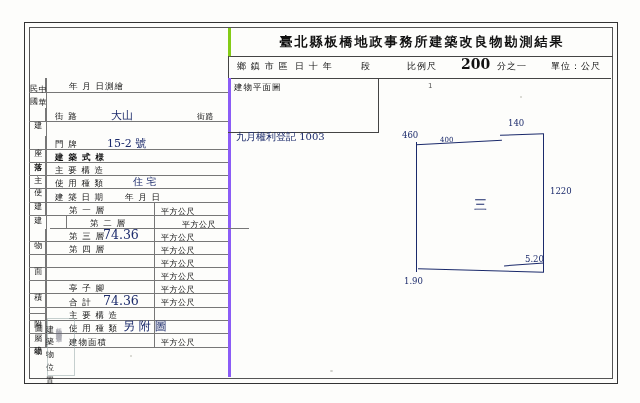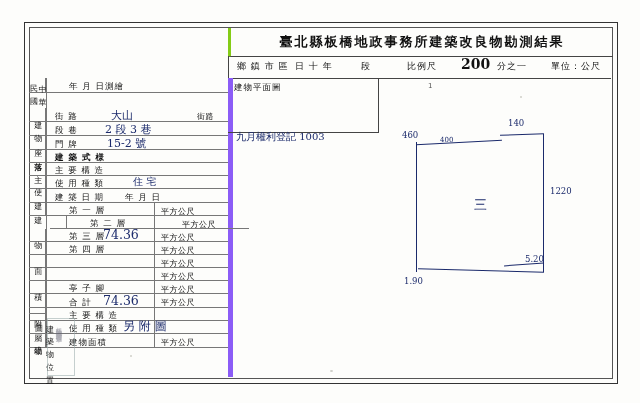--- a/index.html
+++ b/index.html
@@ -11,21 +11,21 @@
   
   .title-box{position:absolute;left:228px;top:28px;width:382px;height:28px;border-bottom:1px solid #444;border-left:3px solid #84cc16;}
   .title-text{position:absolute;left:0;top:5px;width:382px;text-align:center;font-size:13px;letter-spacing:2px;font-weight:bold;color:#111;}
 
   
   .sub-row{position:absolute;left:228px;top:56px;width:382px;height:22px;border-bottom:1px solid #444;border-left:1px solid #444;}
   .sub-cell{position:absolute;top:4px;font-size:9px;letter-spacing:1px;color:#111;white-space:nowrap;text-align:right;}
   .sub-scale{position:absolute;top:0px;font-size:14px;font-weight:bold;color:#111;font-family:"DejaVu Serif","Liberation Serif",serif;}
 
   
-  .ltable{position:absolute;left:29px;top:78px;width:199px;height:299px;border-right:5px solid #8b5cf6;}
+  .ltable{position:absolute;left:29px;top:78px;width:199px;height:299px;border-right:3px solid #8b5cf6;}
   .lrow{position:absolute;left:0;width:199px;border-bottom:0.7px solid #777;box-sizing:border-box;}
   .lcat{position:absolute;left:0;width:17px;box-sizing:border-box;border-right:0.7px solid #777;
         font-size:8px;line-height:1.05;text-align:center;color:#111;display:flex;align-items:center;justify-content:center;}
   .lcat span{writing-mode:vertical-rl;text-orientation:upright;letter-spacing:2px;}
   .lbl{position:absolute;font-size:8.5px;color:#111;letter-spacing:1px;white-space:nowrap;}
   .unit{position:absolute;font-size:8px;color:#111;letter-spacing:0.5px;white-space:nowrap;}
   .hand{position:absolute;font-family:"DejaVu Serif","Liberation Serif",serif;color:#1b2a6b;font-size:11px;white-space:nowrap;}
   .hand.big{font-size:12.5px;}
   .vsep{position:absolute;width:0;border-left:0.7px solid #777;}
 
@@ -83,27 +83,20 @@
 
     <div class="lrow" style="top:30px;height:14px;">
       <div class="lcat" style="top:0;height:14px;">
           <span>建</span>
         </div>
       <div class="lbl" style="left:26px;top:3px;">街  路</div>
       <div class="hand" style="left:82px;top:0px;">大山</div>
       <div class="unit" style="left:168px;top:3px;">街路</div>
     </div>
 
-    <div class="lrow" style="top:44px;height:14px;">
-      <div class="lcat" style="top:0;height:14px;">
-          <span>物</span>
-        </div>
-      <div class="lbl" style="left:26px;top:3px;">段  巷</div>
-      <div class="hand" style="left:76px;top:0px;">2 段  3 巷</div>
-    </div>
 
     <div class="lrow" style="top:58px;height:14px;">
       <div class="lcat" style="top:0;height:14px;">
           <span>座</span>
         </div>
       <div class="lbl" style="left:26px;top:3px;">門  牌</div>
       <div class="hand" style="left:78px;top:0px;">15-2 號</div>
     </div>
 
     <div class="lrow" style="top:72px;height:13px;font-weight:bold;">

